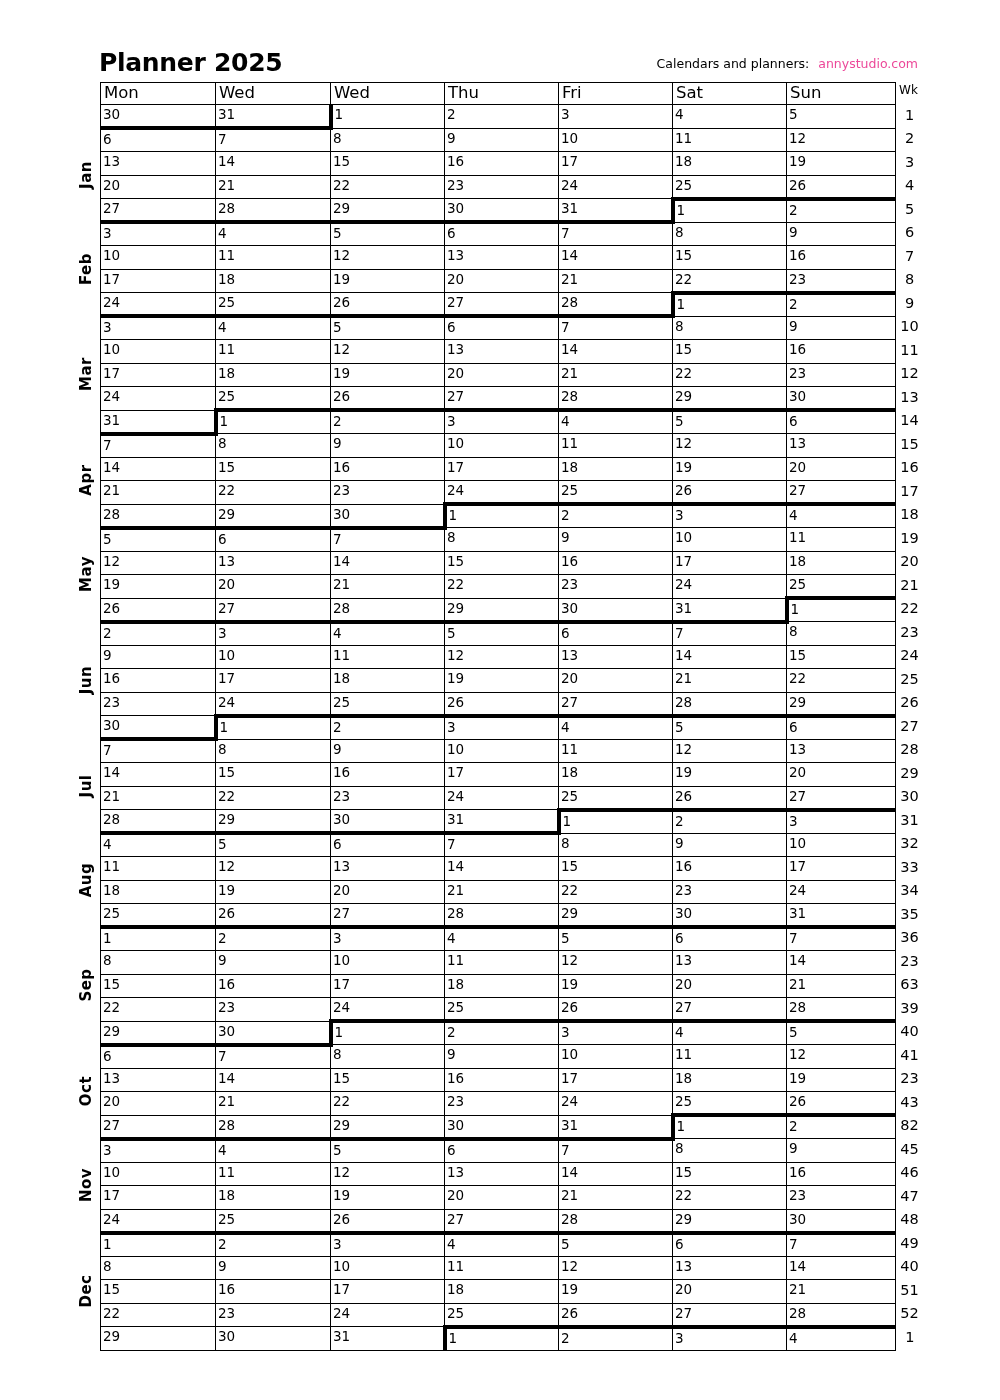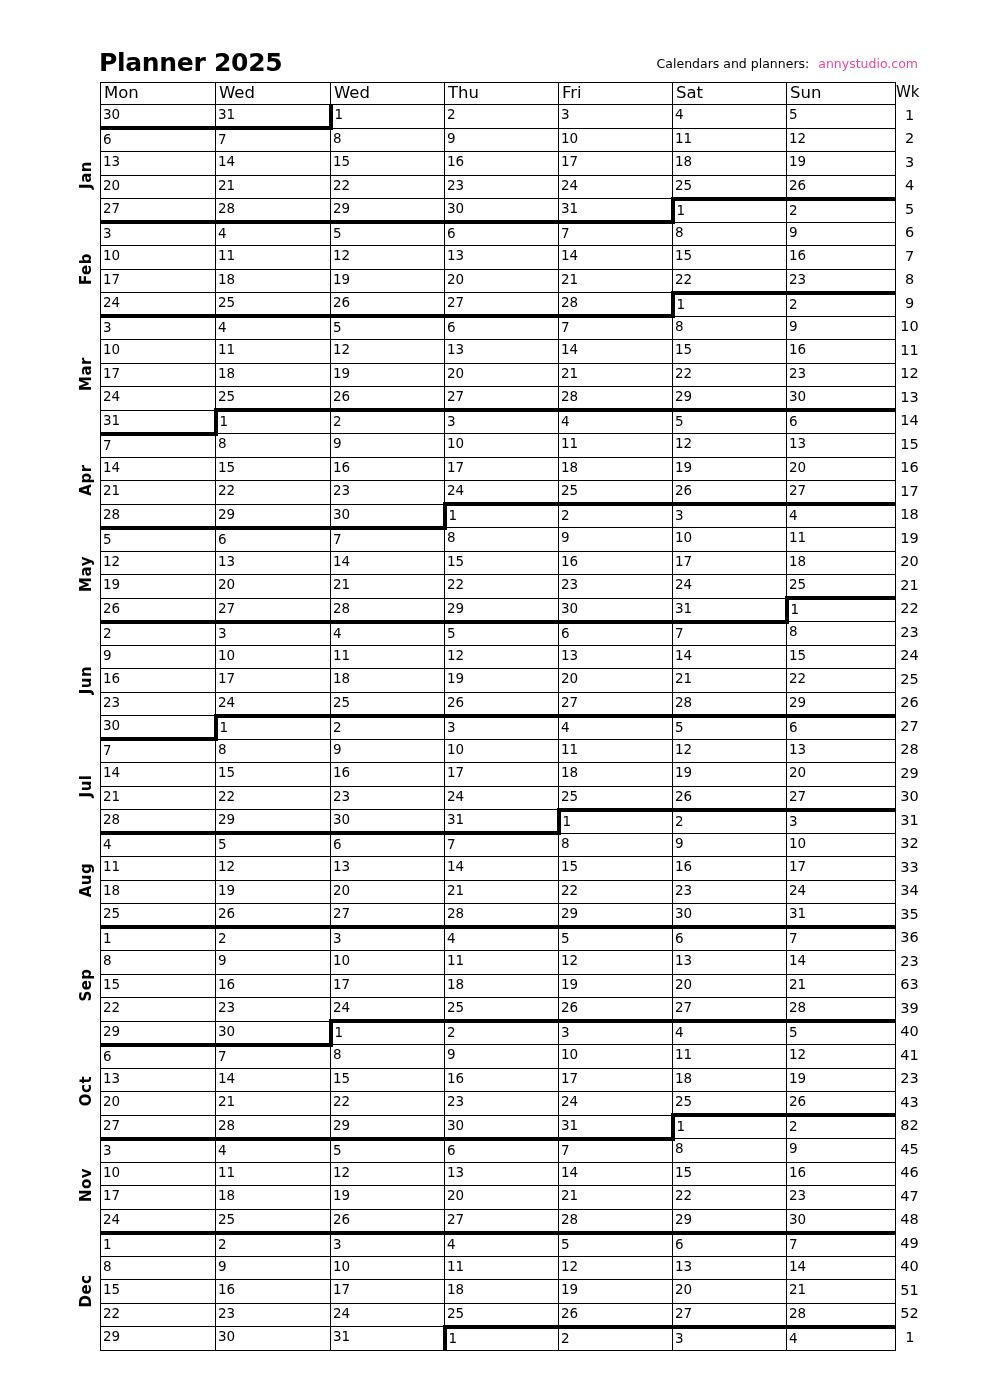--- a/index.html
+++ b/index.html
@@ -8,21 +8,21 @@
   .page { position:relative; width:1000px; height:1400px; background:#fff; overflow:hidden;border-radius:21px; }
   .title { position:absolute; left:99px; top:48px; font-size:25px; font-weight:bold; letter-spacing:-0.3px; white-space:nowrap; }
   .attribution { position:absolute; right:82px; top:56px; font-size:12.5px; white-space:nowrap; }
   .attribution .site { margin-left:9px; color:#ec4899; text-decoration:none; }
   table.planner { position:absolute; left:100px; top:82px; border-collapse:collapse; table-layout:fixed; }
   .planner th, .planner td {
     border:1px solid #000; text-align:left; vertical-align:top; overflow:hidden; white-space:nowrap;
   }
   .planner th { font-weight:normal; font-size:16.5px; height:22px; padding:0 0 0 3px; }
   .planner td { font-size:13.5px; height:23.5px; padding:1px 0 0 2px; }
-  .planner th.wkh { border:none; font-size:15px; padding:0; vertical-align:top; }
+  .planner th.wkh { border:none; font-size:12px; padding:0; text-align:center; vertical-align:top; }
   .planner td.wk { border:none; font-size:14.5px; padding-top:2px; text-align:center; }
   .planner td.bb { border-bottom:4px solid #000; }
   .planner td.bl { border-left:4px solid #000; }
   .month-label { position:absolute; left:86px; transform:translate(-50%,-50%) rotate(-90deg);
     font-weight:bold; font-size:15px; letter-spacing:0.5px; white-space:nowrap; }
 </style>
 </head>
 <body>
 
 <div class="page">

